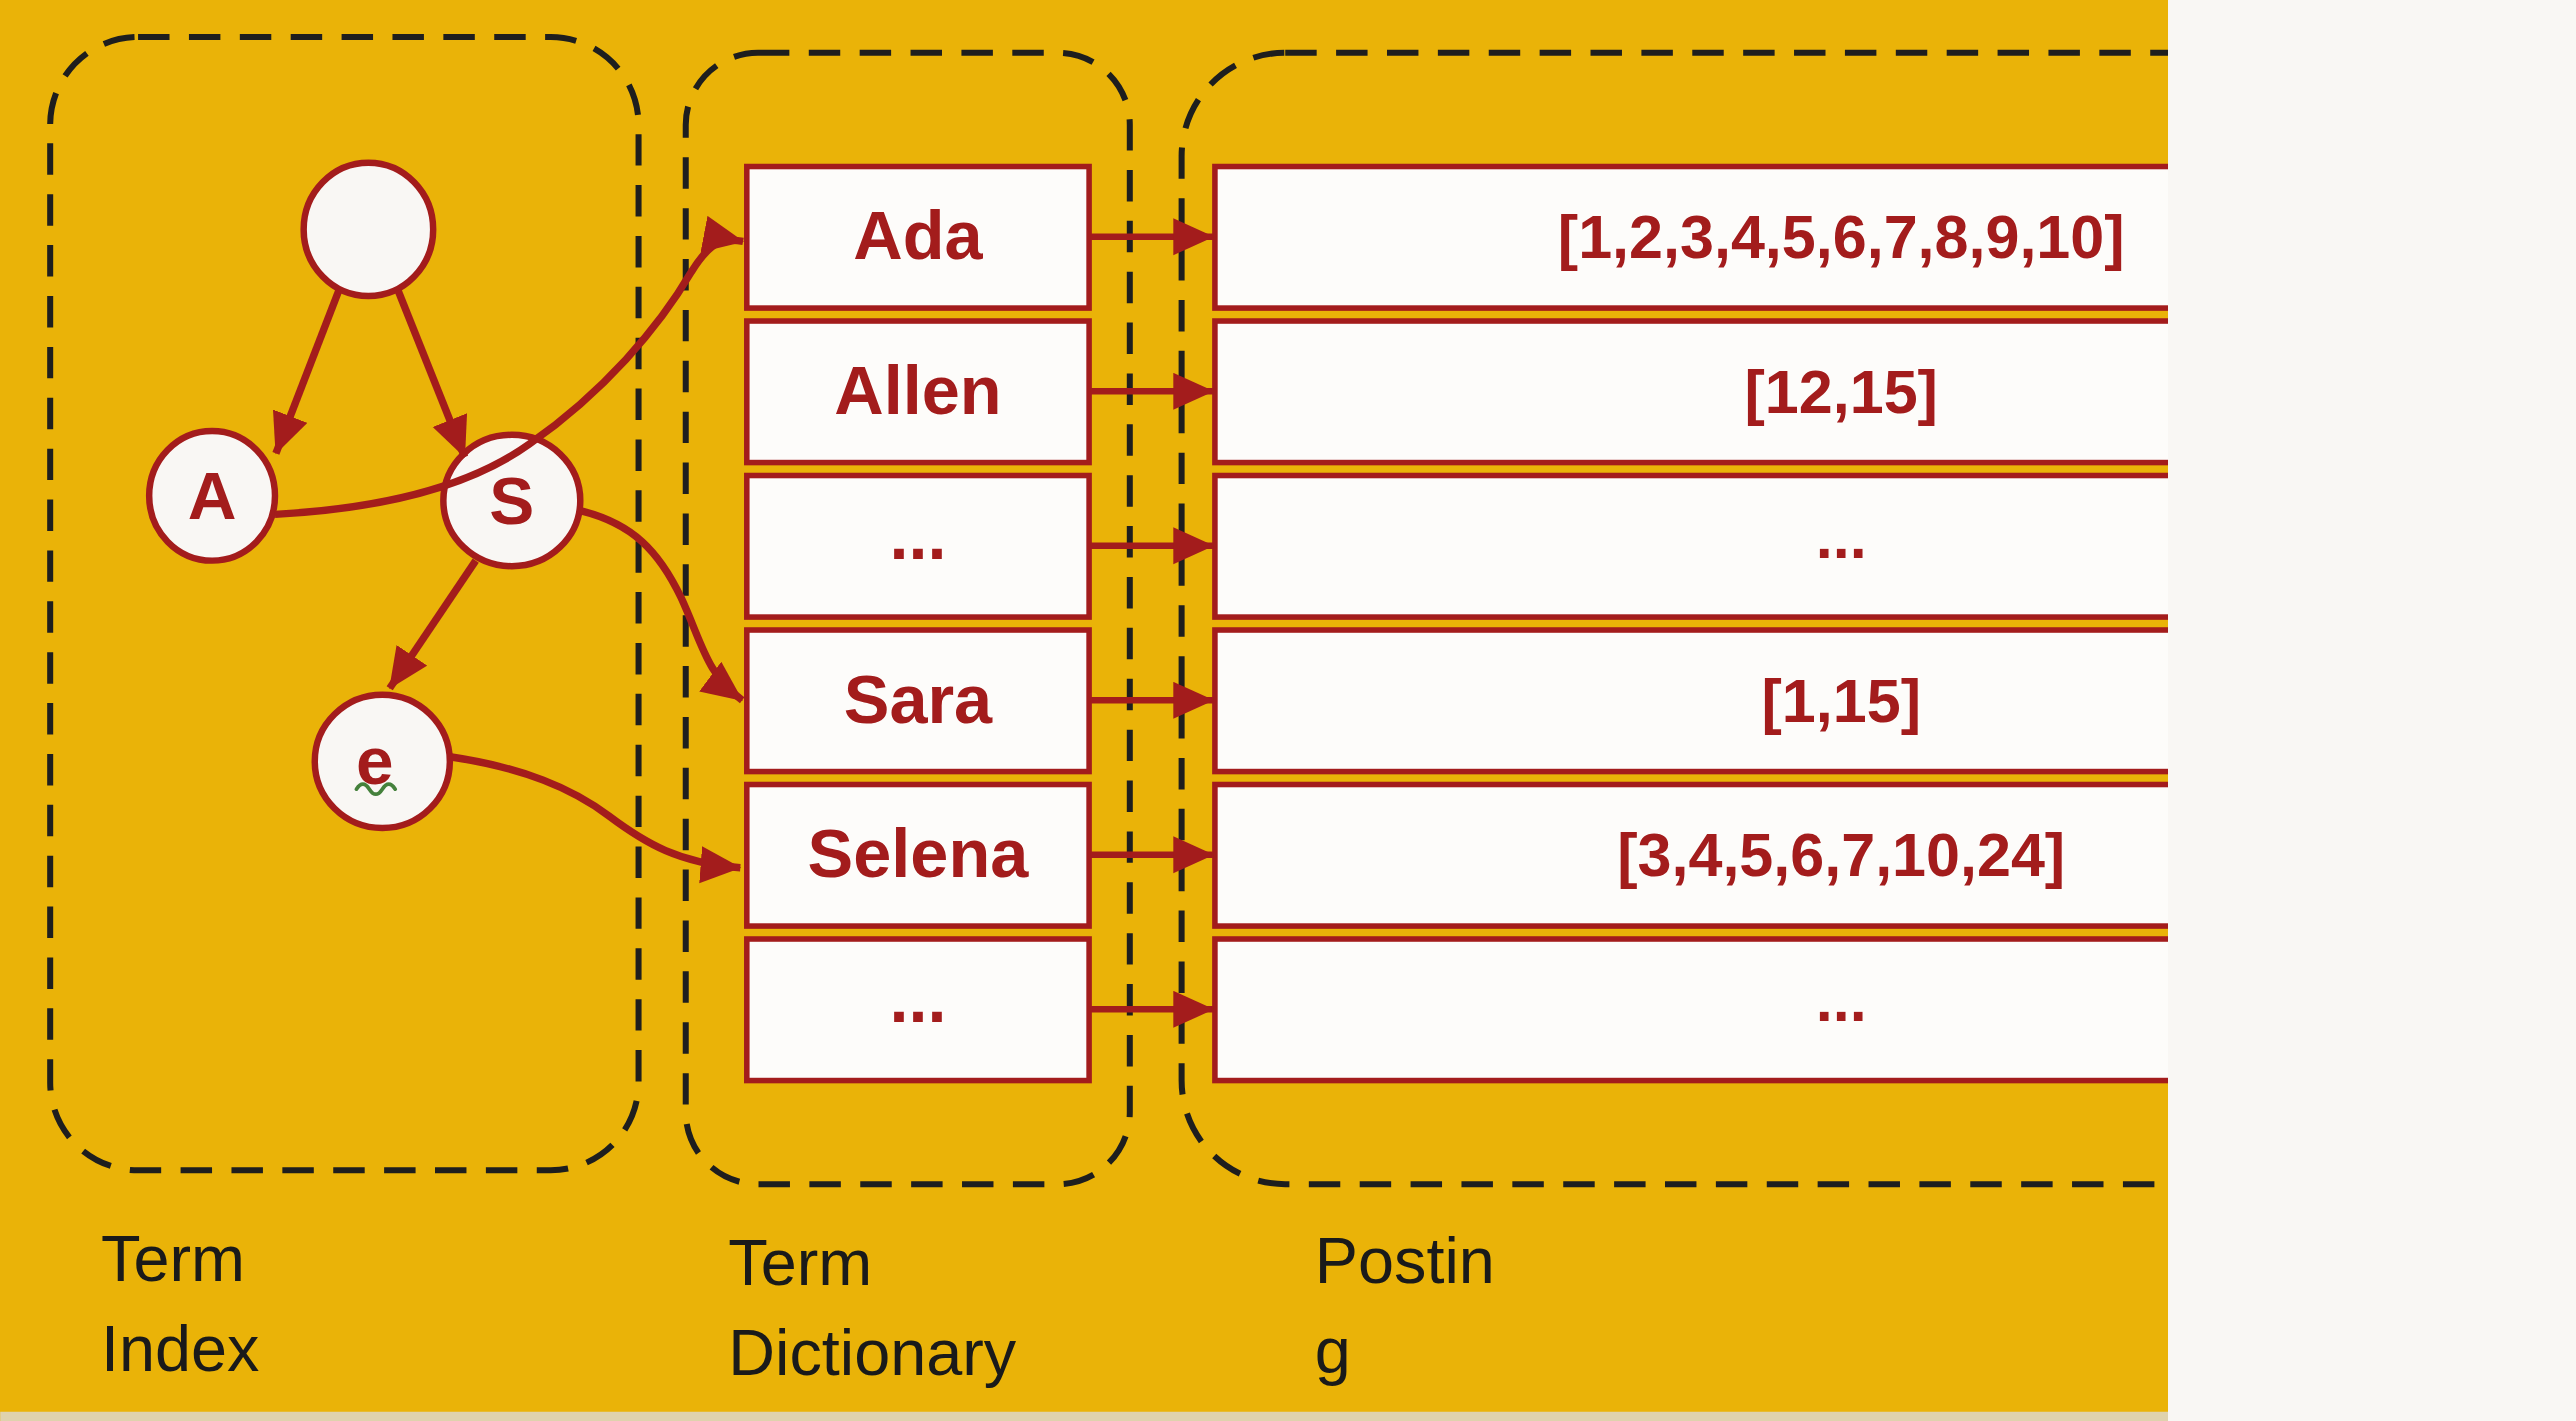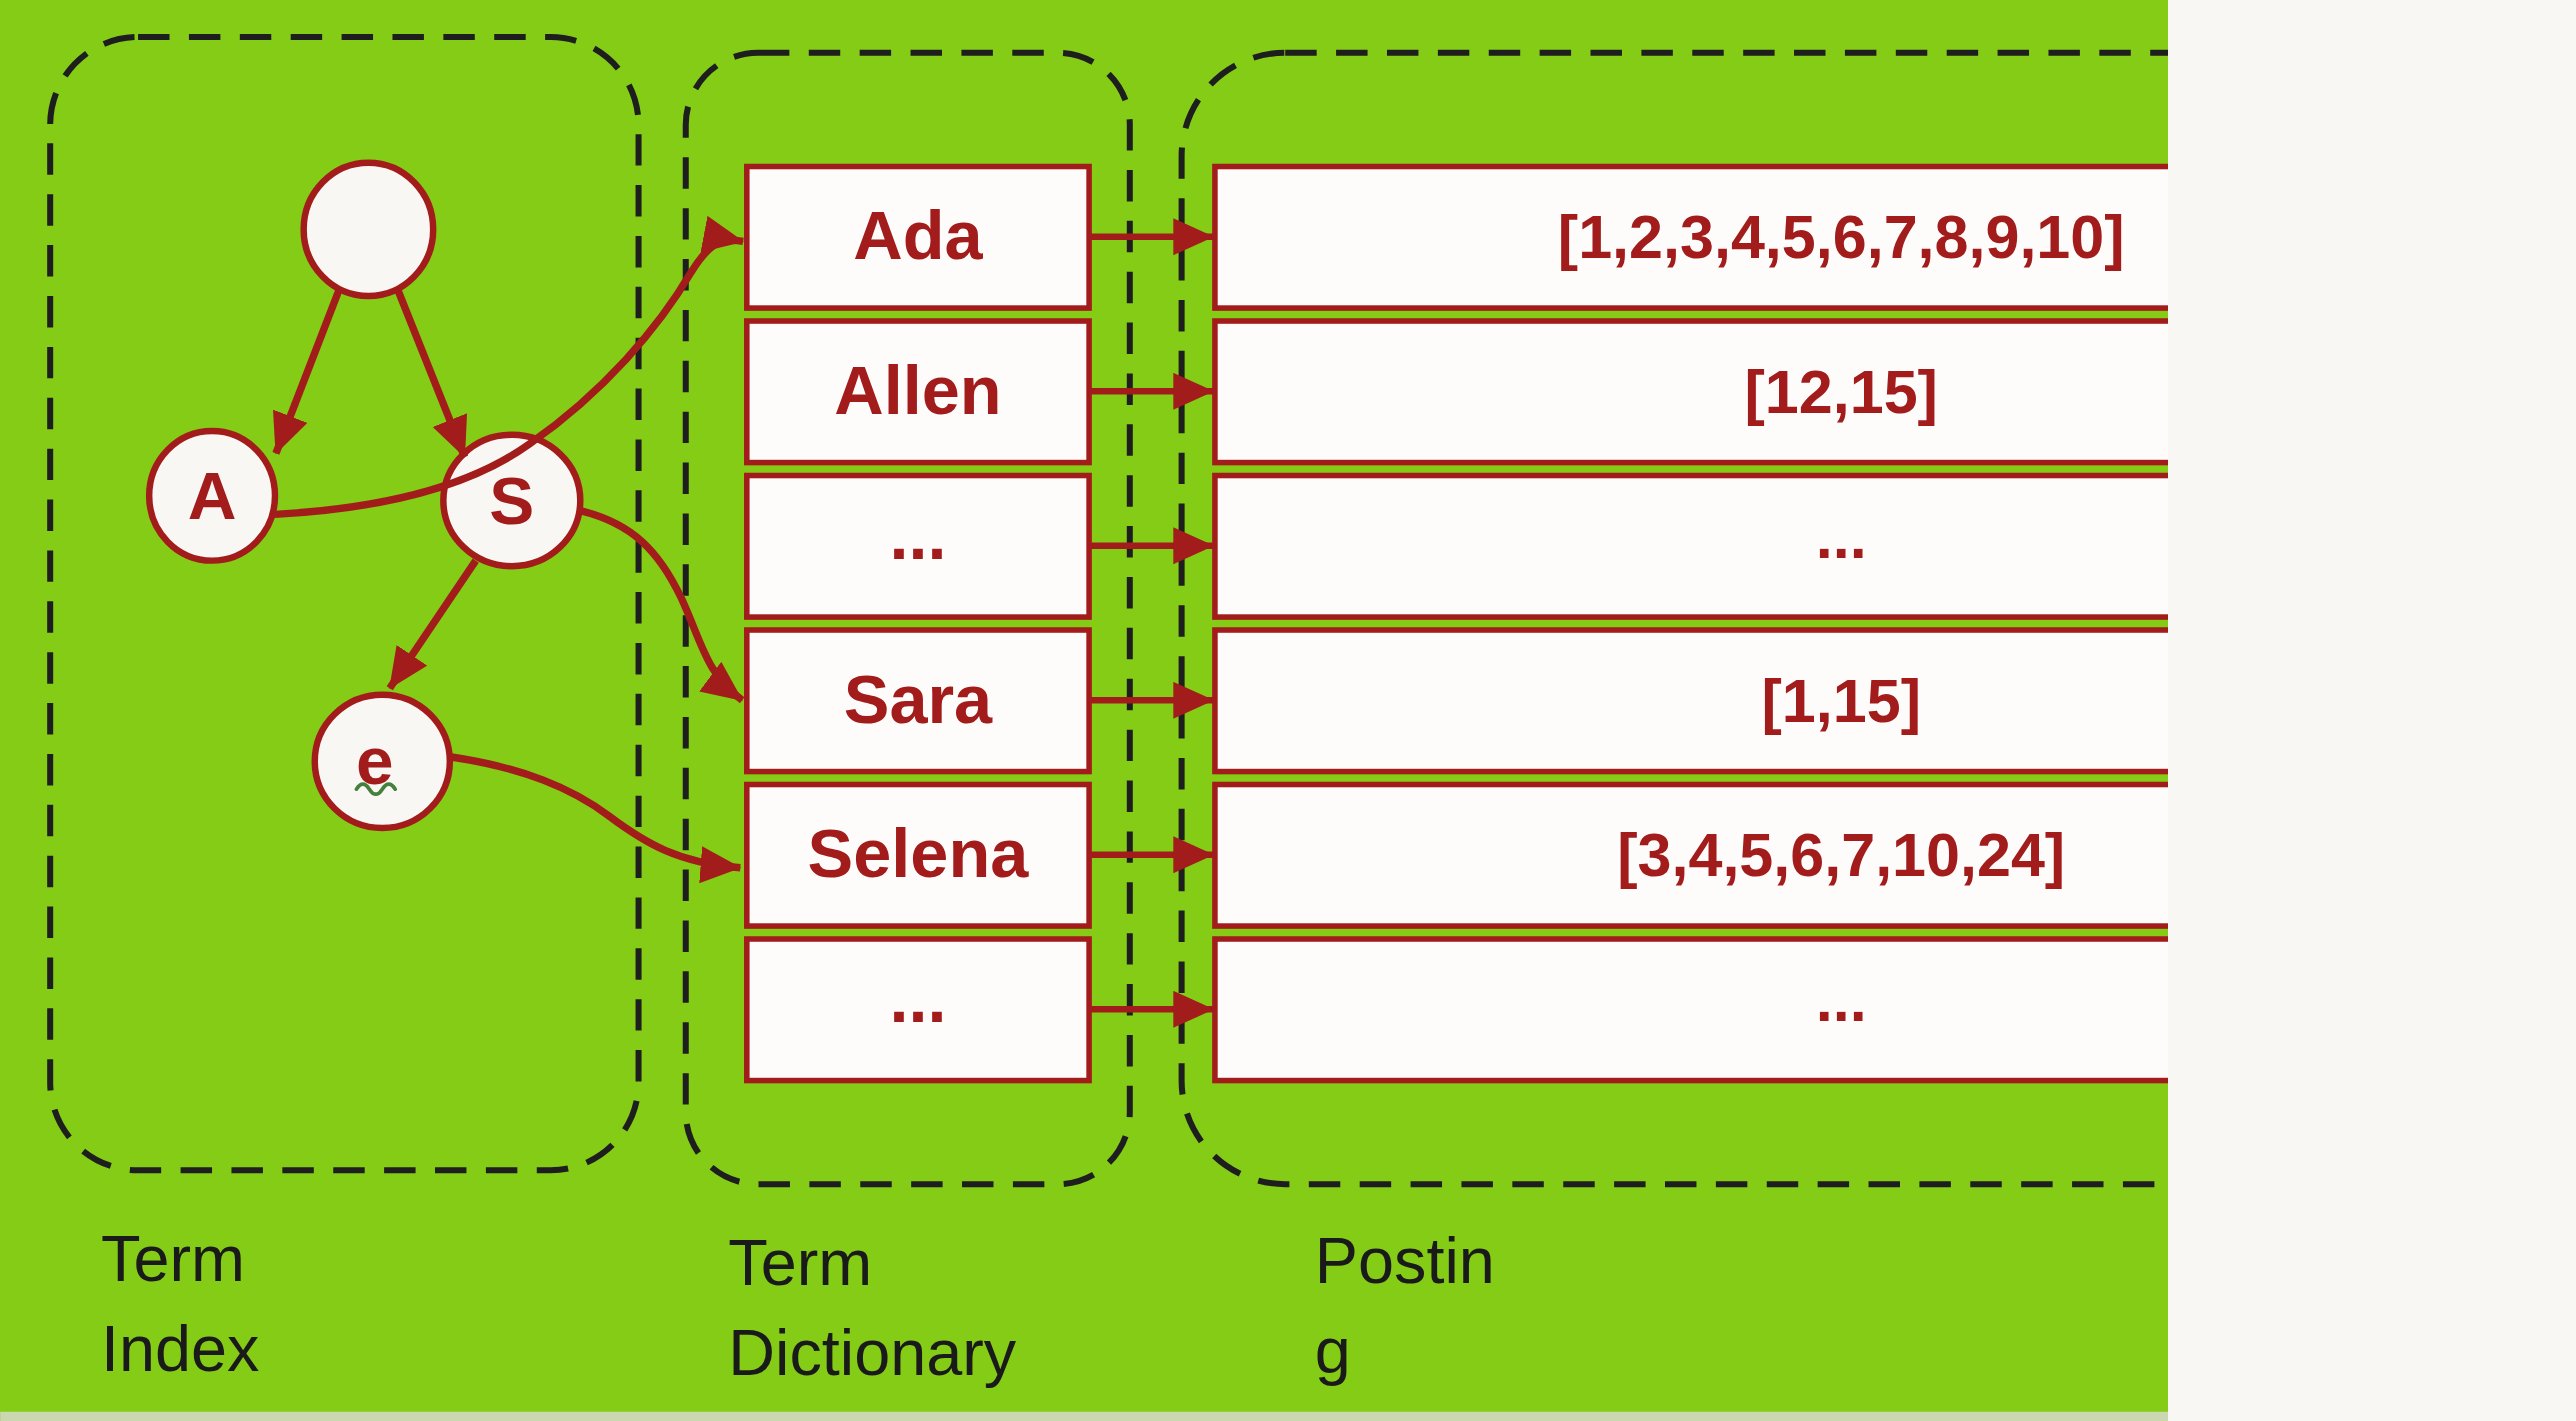--- a/index.html
+++ b/index.html
@@ -1,20 +1,20 @@
 <!DOCTYPE html>
 <html style="font-size:15px"><head>
 <meta charset="utf-8">
 <style>
   html, body { margin: 0; padding: 0; background: #f9f7f4; }
   .stage {
     position: relative;
     width: 2168px;
     height: 1421px;
-    background: #84cc16;
+    background: #eab308;
     font-family: "Liberation Sans", "DejaVu Sans", sans-serif;
     overflow: hidden;
   }
   svg.diagram { position: absolute; left: 0; top: 0; width: 2576px; height: 1421px; display: block; }
 
   .dash-container { fill: none; stroke: #1e1e1e; stroke-width: 6.5; stroke-dasharray: 34 21; }
   .red-box       { fill: #fdfcfa; stroke: #a31c1c; stroke-width: 6; }
   .red-line      { fill: none; stroke: #a31c1c; stroke-width: 7; }
   .red-curve     { fill: none; stroke: #a31c1c; stroke-width: 8; }
   .node-circle   { fill: #f9f7f4; stroke: #a31c1c; stroke-width: 7; }

